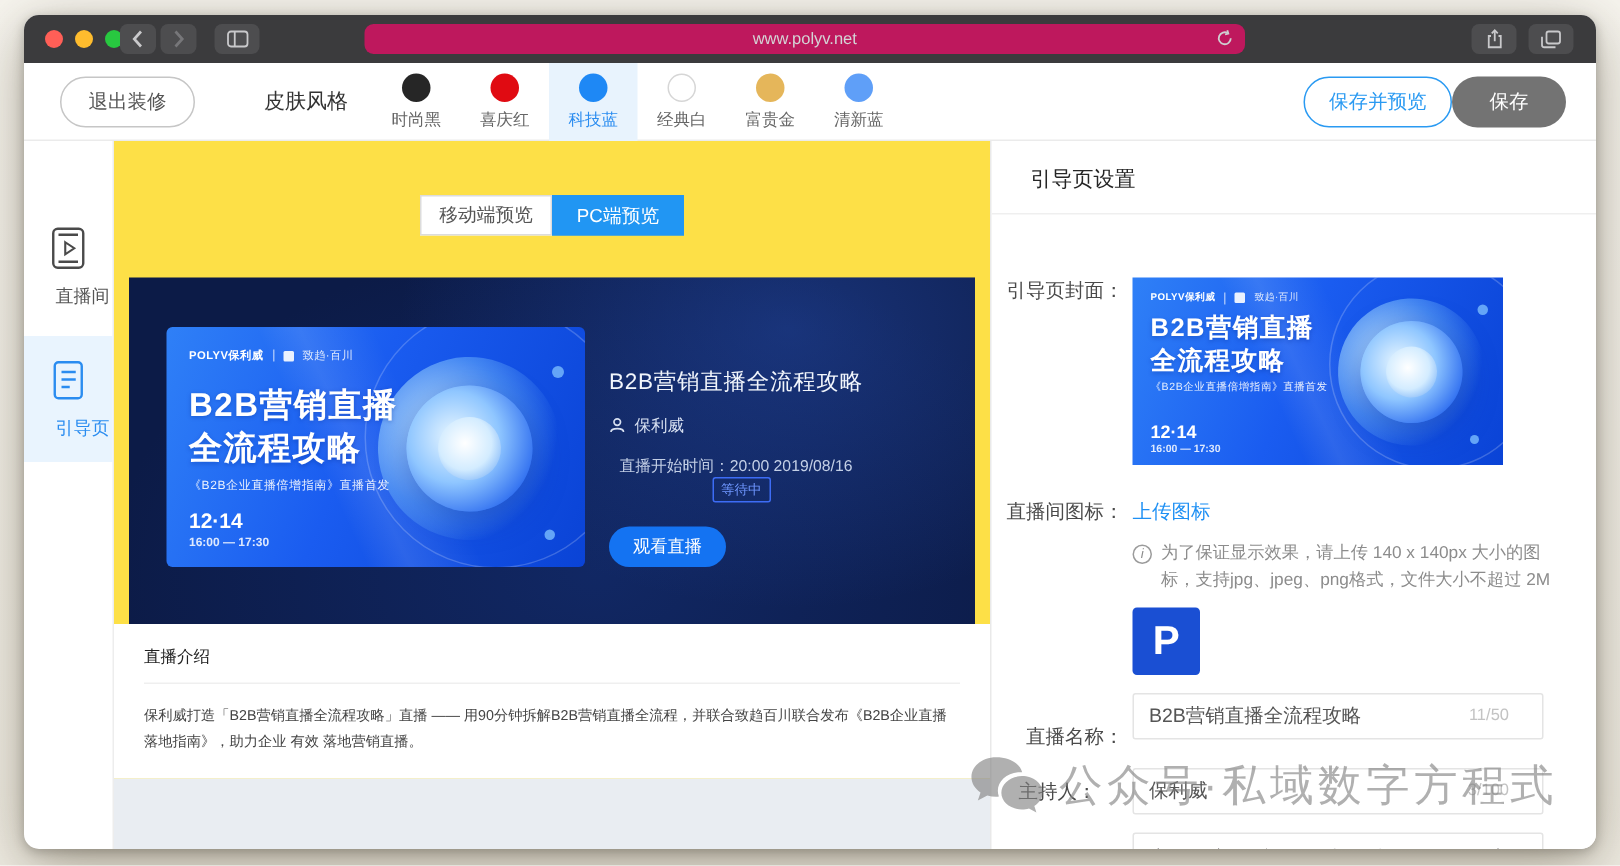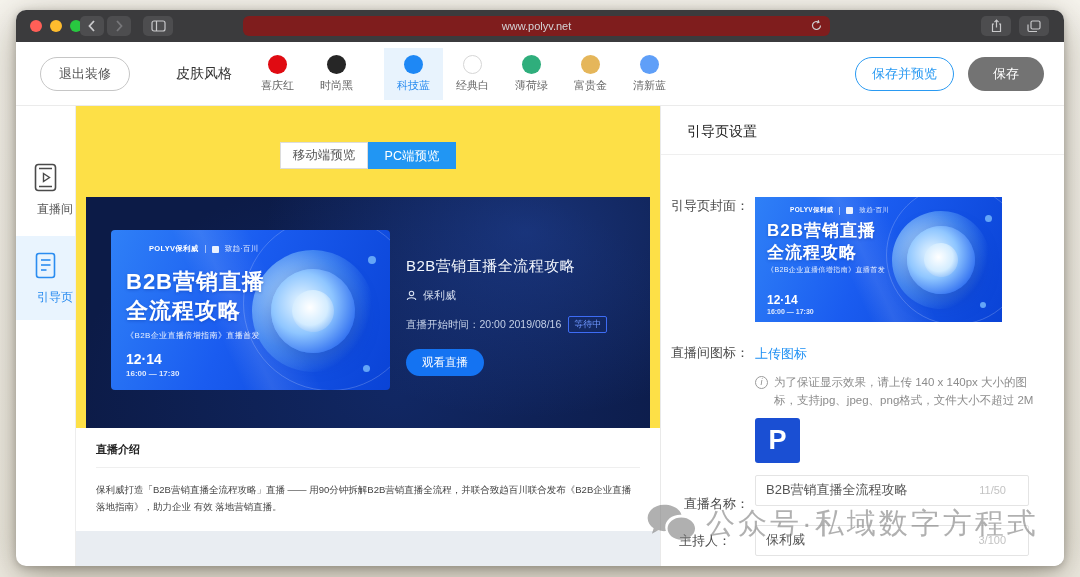--- a/index.html
+++ b/index.html
@@ -13,41 +13,41 @@
 
   
   .chrome { height:32px; flex:none; background:#3b3b3d; position:relative; }
   .traffic { position:absolute; left:14px; top:10px; display:flex; gap:8px; }
   .tl { width:12px; height:12px; border-radius:50%; }
   .tl.red{background:#ff5f57;} .tl.yellow{background:#febc2e;} .tl.green{background:#28c840;}
   .navbtn { position:absolute; top:6px; width:24px; height:20px; background:#4d4d4f; border-radius:5px;
             display:flex; align-items:center; justify-content:center; }
   .navbtn svg { stroke:#c9c9cb; }
   .navbtn.dim svg { stroke:#77777a; }
-  .urlbar { position:absolute; left:227px; top:6px; width:587px; height:20px; background:#7f1d1d;
+  .urlbar { position:absolute; left:227px; top:6px; width:587px; height:20px; background:#be185d;
             border-radius:6px; color:#d4d4d6; font-size:11px; display:flex; align-items:center; justify-content:center; }
   .reload { position:absolute; right:7px; top:3px; }
   .chromeside { position:absolute; top:6px; width:30px; height:20px; background:#4d4d4f; border-radius:5px;
             display:flex; align-items:center; justify-content:center; }
 
   
-  .toolbar { height:64px; flex:none; background:#fff; border-bottom:1px solid #ebebeb;
+  .toolbar { height:52px; flex:none; background:#fff; border-bottom:1px solid #ebebeb;
              display:flex; align-items:center; }
   .exit-btn { margin-left:24px; border:1px solid #c6c6c6; border-radius:17px; padding:7px 18px;
               font-size:13px; color:#555; background:#fff; cursor:pointer; }
   .skin-label { margin-left:46px; font-size:14px; color:#333; }
   .swatches { display:flex; height:52px; margin-left:16px; }
   .swatch { width:59px; display:flex; flex-direction:column; align-items:center; justify-content:center;
             gap:4px; cursor:pointer; }
-  .swatch.selected { background:#e8f3fd;margin-left:18px; }
+  .swatch.selected { background:#e8f3fd; }
   .dot { width:19px; height:19px; border-radius:50%; }
   .dot-white { border:1px solid #d6d6d6; }
   .swatch-label { font-size:11px; color:#666; }
   .swatch.selected .swatch-label { color:#2a8cf0; }
-  .actions { margin-left:auto; display:flex; align-items:center; gap:14px; margin-right:20px; }
+  .actions { margin-left:auto; display:flex; align-items:center; margin-right:20px; }
   .btn-outline { border:1px solid #2a9af2; color:#2a9af2; background:#fff; border-radius:17px;
                  padding:7px 16px; font-size:13px; cursor:pointer; }
   .btn-solid { background:#737373; color:#fff; border:none; border-radius:17px;
                padding:8px 25px; font-size:13px; cursor:pointer; }
 
   
   .app { flex:1; display:flex; min-height:0; }
 
   
   .sidebar { width:60px; flex:none; border-right:1px solid #ededed; padding-top:42px; }
@@ -64,21 +64,21 @@
 
   .banner { margin:28px 10px 0; height:231px; flex:none; position:relative; overflow:hidden;
             background: radial-gradient(ellipse 420px 300px at 78% 15%, rgba(45,90,200,.38), transparent 62%),
                         radial-gradient(ellipse 520px 360px at 55% 85%, rgba(28,66,160,.32), transparent 62%),
                         #0c1b47; }
   .card { position:absolute; left:25px; top:33px; width:279px; height:160px; border-radius:4px; overflow:hidden;
           background:linear-gradient(112deg,#2f80f7 0%,#1a5cf0 45%,#0a43d6 100%); }
   .card::after { content:""; position:absolute; inset:0;
           background:linear-gradient(65deg, transparent 38%, rgba(255,255,255,.10) 46%, transparent 60%); }
   .card-logos { position:absolute; left:15px; top:14px; display:flex; align-items:center; gap:6px; z-index:2;
-                color:#fff; font-size:7.5px; font-weight:bold; letter-spacing:.3px;margin-left:23px; }
+                color:#fff; font-size:7.5px; font-weight:bold; letter-spacing:.3px; }
   .logo-div { width:1px; height:8px; background:rgba(255,255,255,.55); }
   .logo-box { width:7px; height:7px; background:rgba(255,255,255,.9); border-radius:1px; }
   .partner-txt { font-weight:normal; opacity:.85; }
   .card-title { position:absolute; left:15px; top:37px; z-index:2; font-size:22px; font-weight:bold; color:#fff;
                 line-height:29px; letter-spacing:1px; text-shadow:0 1px 3px rgba(0,40,140,.35); }
   .card-sub { position:absolute; left:15px; top:100px; z-index:2; font-size:8px; color:rgba(255,255,255,.9); letter-spacing:.4px; }
   .card-date { position:absolute; left:15px; top:121px; z-index:2; font-size:14px; font-weight:bold; color:#fff; }
   .card-time { position:absolute; left:15px; top:139px; z-index:2; font-size:8px; color:rgba(255,255,255,.85);font-weight:bold; }
   .orbit { position:absolute; width:175px; height:175px; border:1px solid rgba(255,255,255,.20);
            border-radius:50%; right:-28px; top:-14px; z-index:1; }
@@ -88,27 +88,27 @@
   .s2 { position:absolute; inset:19px; border-radius:50%;
         background:radial-gradient(circle at 40% 38%, #eaf7ff, #8fc6ff 42%, #2f6ef0 78%);
         box-shadow:0 6px 20px rgba(15,55,170,.5); }
   .s3 { position:absolute; inset:40px; border-radius:50%;
         background:radial-gradient(circle at 45% 40%, #ffffff, #d3ecff 52%, #5e9ff5 100%); }
   .bdot { position:absolute; border-radius:50%; background:rgba(110,175,250,.9); z-index:2; }
 
   .live-info { position:absolute; left:320px; top:60px; color:#fff; z-index:2; }
   .li-title { font-size:15px; letter-spacing:.5px; color:#f2f6fc; }
   .li-host { margin-top:12px; display:flex; align-items:center; gap:6px; font-size:11px; color:#d6dff0; }
-  .li-time { margin-top:13px; font-size:10.5px; color:#c3cfe6; display:flex; align-items:center; }
+  .li-time { margin-top:13px; font-size:10.5px; color:#c3cfe6; display:flex; align-items:center;flex-direction:column; }
   .badge { margin-left:7px; border:1px solid #3d6cf5; color:#6f97ff; font-size:9px; padding:1px 5px; border-radius:2px; }
   .watch { margin-top:16px; width:78px; height:27px; background:#1473f2; border:none; border-radius:14px;
            color:#fff; font-size:11.5px; display:flex; align-items:center; justify-content:center; cursor:pointer;text-align:right; }
 
   .intro { flex:none; padding:14px 20px 16px; background:#fff; }
-  .intro-head { font-size:11px; font-weight:bold; color:#222; }
+  .intro-head { font-size:11px; font-weight:normal; color:#222; }
   .intro-div { border-bottom:1px solid #efefef; margin-top:10px; }
   .intro-body { padding-top:13px; font-size:9.5px; color:#444; line-height:1.8; max-width:545px; }
   .filler { flex:1; background:#e9edf2; }
 
   
   .panel { width:404px; flex:none; border-left:1px solid #e9e9e9; background:#fff; overflow:hidden; }
   .panel-title { padding:17px 0 13px 26px; font-size:14px; color:#262626; border-bottom:1px solid #efefef; }
   .form { padding-top:42px; }
   .frow { display:flex; align-items:flex-start; }
   .flabel { width:88px; flex:none; text-align:right; font-size:13px; color:#4a4a4a; line-height:18px; }
@@ -200,38 +200,34 @@
           <path d="M10 11.5 H2.5 A1.5 1.5 0 0 1 1 10 V4.5"></path>
         </svg>
     </div>
   </div>
 
   <div class="toolbar">
     <button class="exit-btn">退出装修</button>
     <span class="skin-label">皮肤风格</span>
     <div class="swatches">
       <div class="swatch">
+        <span class="dot" style="background-color: rgb(38, 38, 38);"></span>
+        <span class="swatch-label">时尚黑</span>
+      </div>
+      <div class="swatch">
         <span class="dot" style="background-color: rgb(224, 11, 18);"></span>
         <span class="swatch-label">喜庆红</span>
-      </div>
-      <div class="swatch">
-        <span class="dot" style="background-color: rgb(38, 38, 38);"></span>
-        <span class="swatch-label">时尚黑</span>
       </div>
       <div class="swatch selected">
         <span class="dot" style="background-color: rgb(30, 136, 245);"></span>
         <span class="swatch-label">科技蓝</span>
       </div>
       <div class="swatch">
         <span class="dot dot-white" style="background-color: rgb(255, 255, 255);"></span>
         <span class="swatch-label">经典白</span>
-      </div>
-      <div class="swatch">
-        <span class="dot" style="background-color: rgb(47, 174, 124);"></span>
-        <span class="swatch-label">薄荷绿</span>
       </div>
       <div class="swatch">
         <span class="dot" style="background-color: rgb(229, 182, 90);"></span>
         <span class="swatch-label">富贵金</span>
       </div>
       <div class="swatch">
         <span class="dot" style="background-color: rgb(95, 159, 248);"></span>
         <span class="swatch-label">清新蓝</span>
       </div>
     </div>

